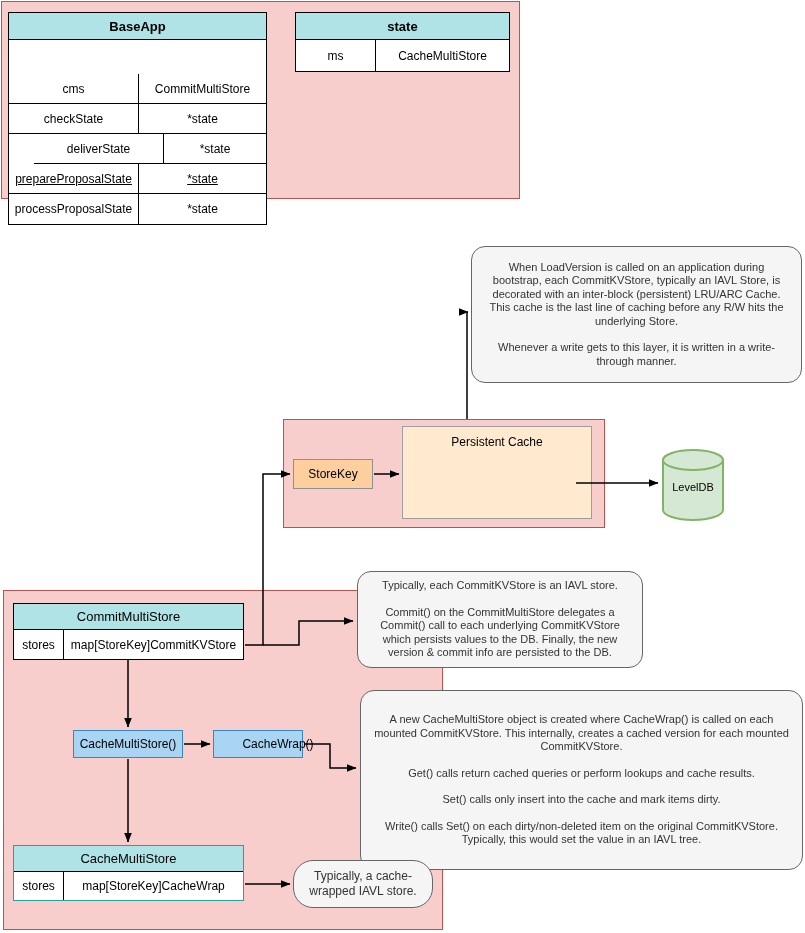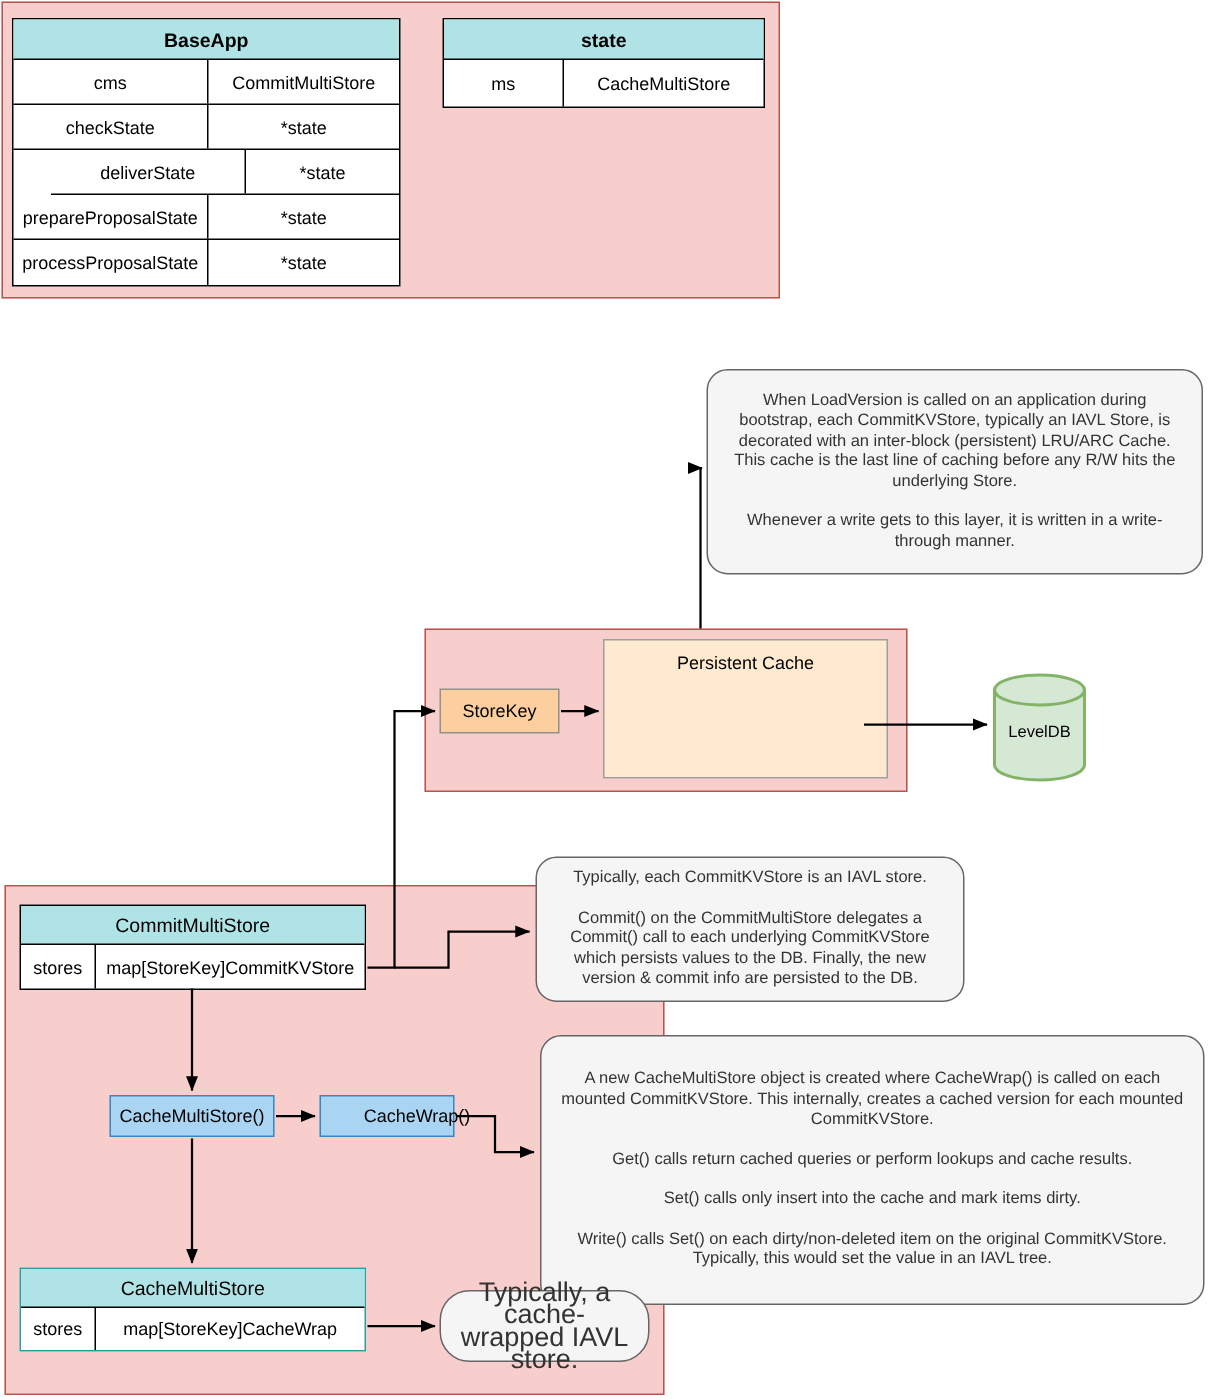--- a/index.html
+++ b/index.html
@@ -44,52 +44,52 @@
     font-size:12px; color:#000;
   }
   
   .callout {
     position:absolute; background:#f5f5f5; border:1px solid #666666;
     border-radius:14px; display:flex; flex-direction:column;
     align-items:center; justify-content:center; text-align:center;
     color:#333333; font-size:11px; line-height:13.5px; padding:8px 12px;
   }
   .callout p + p { margin-top:13px; }
-  .callout.small { border-radius:20px; font-size:18px; line-height:15px; }
+  .callout.small { border-radius:20px; font-size:12px; line-height:15px; }
   
   svg.wires { position:absolute; left:0; top:0; z-index:40; pointer-events:none; }
   .cyl { position:absolute; }
   .cyl text { font-size:11px; fill:#000; }
 </style>
 </head>
 <body>
 
 <div class="canvas">
 
   <div class="group" style="left:1px; top:1px; width:519px; height:198px;"></div>
 
   <div class="group" style="left:3px; top:590px; width:440px; height:340px;"></div>
 
   <div class="group" style="left:283px; top:419px; width:322px; height:109px;"></div>
 
   <div class="tbl" style="left:8px; top:12px; width:259px;">
     <div class="tbl-header bold" style="height:27px;">BaseApp</div>
-    <div class="tbl-row" style="grid-template-columns:130px 1fr; height:30px;">
+    <div class="tbl-row" style="grid-template-columns:130px 1fr; height:30px;margin-top:34px;">
       <div class="cell">cms</div>
       <div class="cell">CommitMultiStore</div>
     </div>
     <div class="tbl-row" style="grid-template-columns:130px 1fr; height:30px;">
       <div class="cell">checkState</div>
       <div class="cell">*state</div>
     </div>
     <div class="tbl-row" style="grid-template-columns:130px 1fr; height:30px;margin-left:25px;">
       <div class="cell">deliverState</div>
       <div class="cell">*state</div>
     </div>
-    <div class="tbl-row" style="grid-template-columns:130px 1fr; height:30px;">
+    <div class="tbl-row" style="grid-template-columns:130px 1fr; height:30px;text-decoration:underline;">
       <div class="cell">prepareProposalState</div>
       <div class="cell">*state</div>
     </div>
     <div class="tbl-row" style="grid-template-columns:130px 1fr; height:30px;">
       <div class="cell">processProposalState</div>
       <div class="cell">*state</div>
     </div>
   </div>
 
   <div class="tbl" style="left:295px; top:12px; width:215px;">

